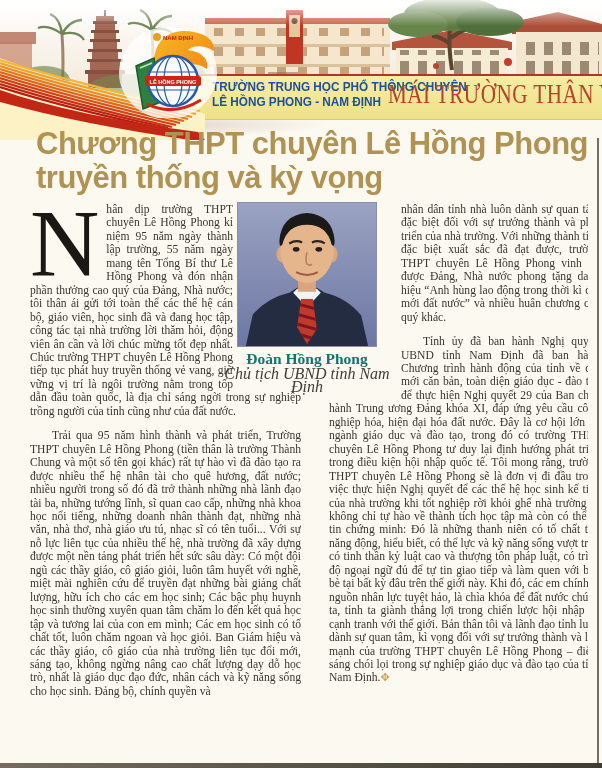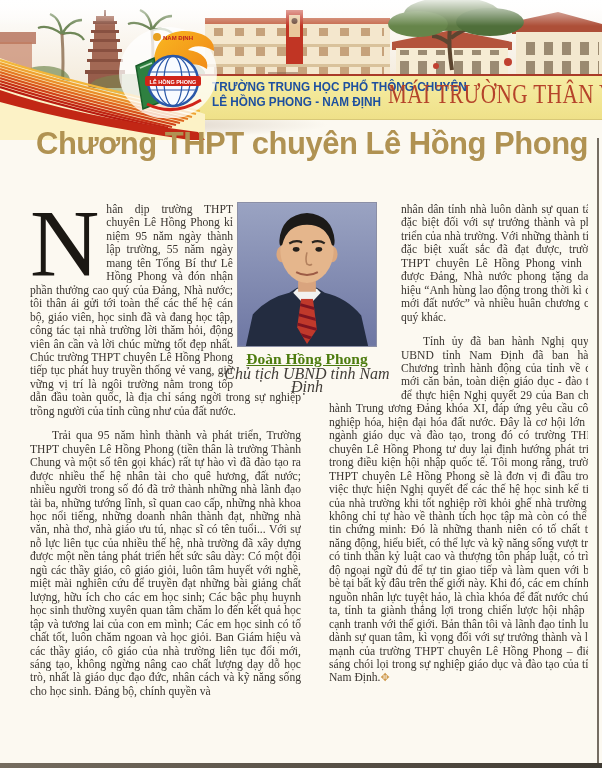--- a/index.html
+++ b/index.html
@@ -57,21 +57,21 @@
     float:left; font-family:"Liberation Serif", serif; color:#1b1813;
     font-size:96px; line-height:77px; padding:2px 7px 0 0;
   }
   .endmark { color:#cf9a4e; font-size:11px; }
   
   .portrait {
     position:absolute; left:237px; top:202px; width:140px; height:145px;
     border:1px solid #8b8fa6;
   }
   .caption { position:absolute; left:222px; top:350px; width:170px; text-align:center; }
-  .caption .nm { font-weight:bold; font-size:15.5px; line-height:17px; color:#4d7c0f;text-decoration:underline; }
+  .caption .nm { font-weight:bold; font-size:15.5px; line-height:17px; color:#0f766e; }
   .caption .tt { font-style:italic; font-size:16px; line-height:13px; color:#403c37;text-align:center; }
   
   .edge-right {
     position:absolute; right:3px; top:138px; bottom:5px; width:2px;
     background:#5d564a; opacity:.85;
   }
   .edge-bottom {
     position:absolute; left:0; right:0; bottom:0; height:5px;
     background:linear-gradient(to right,#756c5f,#3f3a32);
   }
@@ -205,20 +205,21 @@
     <ellipse cx="57" cy="57" rx="9" ry="25" fill="none" stroke="#2a58a8" stroke-width="1.2"></ellipse>
     <ellipse cx="57" cy="57" rx="17" ry="25" fill="none" stroke="#2a58a8" stroke-width="1.2"></ellipse>
     <path d="M33,48 h48 M32,57 h50 M33,66 h48" stroke="#2a58a8" stroke-width="1.2"></path>
     <rect x="29" y="52" width="56" height="10" rx="2" fill="#d02418"></rect>
     <text x="57" y="59.5" text-anchor="middle" font-family="Liberation Sans, sans-serif" font-size="5.5" font-weight="bold" fill="#ffffff">LÊ HỒNG PHONG</text>
     <path d="M31,80 Q57,93 85,76" stroke="#d02418" stroke-width="3" fill="none"></path>
   </svg>
 
   <div class="title">
     <div>Chương THPT chuyên Lê Hồng Phong</div>
+    <div>truyền thống và kỳ vọng</div>
   </div>
 
   <div class="columns">
     <div class="col left">
       <div class="spacer-r"></div>
       <p><span class="dropcap">N</span><span>hân dịp trường THPT chuyên Lê Hồng Phong kỉ niệm 95 năm ngày thành lập trường, 55 năm ngày mang tên Tổng Bí thư Lê Hồng Phong và đón nhận phần thưởng cao quý của Đảng, Nhà nước; tôi thân ái gửi tới toàn thể các thế hệ cán bộ, giáo viên, học sinh đã và đang học tập, công tác tại nhà trường lời thăm hỏi, động viên ân cần và lời chúc mừng tốt đẹp nhất. Chúc trường THPT chuyên Lê Hồng Phong tiếp tục phát huy truyền thống vẻ vang, giữ vững vị trí là ngôi trường nằm trong tốp dẫn đầu toàn quốc, là địa chỉ sáng ngời trong sự nghiệp trồng người của tỉnh cũng như của đất nước.</span></p>
       <p class="p-indent">Trải qua 95 năm hình thành và phát triển, Trường THPT chuyên Lê Hồng Phong (tiền thân là trường Thành Chung và một số tên gọi khác) rất tự hào vì đã đào tạo ra được nhiều thế hệ nhân tài cho quê hương, đất nước; nhiều người trong số đó đã trở thành những nhà lãnh đạo tài ba, những tướng lĩnh, sĩ quan cao cấp, những nhà khoa học nổi tiếng, những doanh nhân thành đạt, những nhà văn, nhà thơ, nhà giáo ưu tú, nhạc sĩ có tên tuổi... Với sự nỗ lực liên tục của nhiều thế hệ, nhà trường đã xây dựng được một nền tảng phát triển hết sức sâu dày: Có một đội ngũ các thầy giáo, cô giáo giỏi, luôn tâm huyết với nghề, miệt mài nghiên cứu để truyền đạt những bài giảng chất lượng, hữu ích cho các em học sinh; Các bậc phụ huynh học sinh thường xuyên quan tâm chăm lo đến kết quả học tập và tương lai của con em mình; Các em học sinh có tố chất tốt, luôn chăm ngoan và học giỏi. Ban Giám hiệu và các thầy giáo, cô giáo của nhà trường liên tục đổi mới, sáng tạo, không ngừng nâng cao chất lượng dạy dỗ học trò, nhất là giáo dục đạo đức, nhân cách và kỹ năng sống cho học sinh. Đảng bộ, chính quyền và</p>
     </div>
     <div class="col right">
       <div class="spacer-l"></div>

